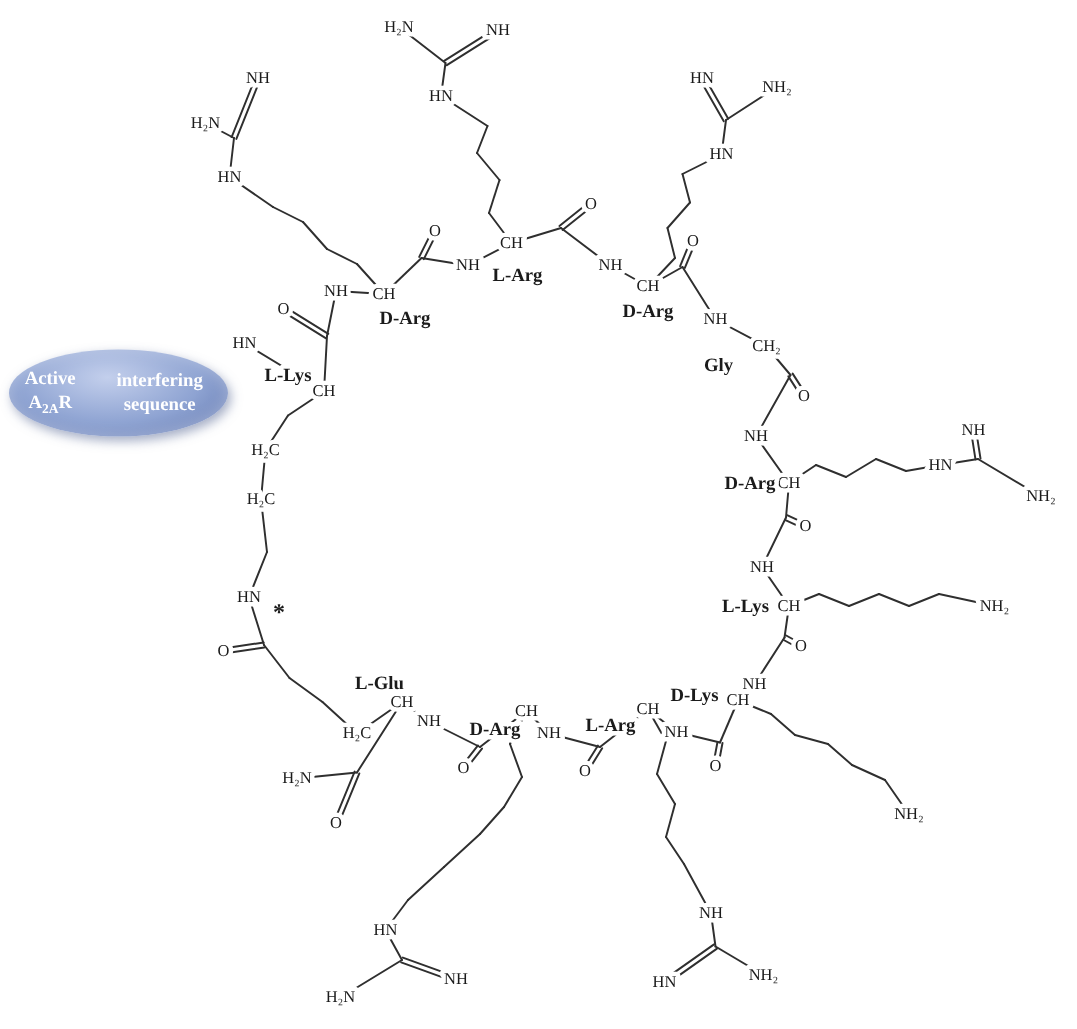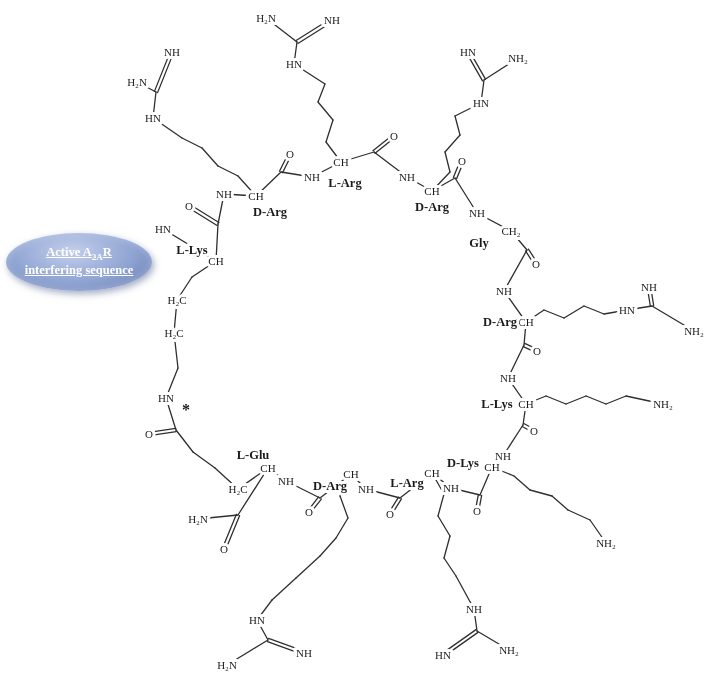--- a/index.html
+++ b/index.html
@@ -4,23 +4,23 @@
 <style>
   html,body{margin:0;padding:0;background:#ffffff;}
   #figure{position:relative;width:718px;height:686px;background:#ffffff;overflow:hidden;
           font-family:"Liberation Serif","DejaVu Serif",serif;}
   #structure{position:absolute;left:0;top:0;}
   text{font-family:"Liberation Serif","DejaVu Serif",serif;text-anchor:middle;
        paint-order:stroke;stroke:#ffffff;stroke-width:6px;stroke-linejoin:round;}
   text.atom{font-size:11px;}
   text.residue{font-size:12.5px;font-weight:bold;}
   text.star{font-size:16px;font-weight:bold;}
-  .callout{position:absolute;display:flex;flex-direction:column;align-items:center;justify-content:center;
+  .callout{position:absolute;display:flex;align-items:center;justify-content:center;
            text-align:center;font-weight:bold;font-size:12.5px;line-height:1.25;border-radius:50%;
-           box-shadow:2px 3px 7px rgba(90,105,150,0.55), inset 0 0 10px rgba(255,255,255,0.35);text-decoration:underline;}
+           box-shadow:2px 3px 7px rgba(90,105,150,0.55), inset 0 0 10px rgba(255,255,255,0.35);}
   .callout .sub{font-size:9px;vertical-align:sub;}
 </style>
 </head>
 <body>
 
 <div id="figure">
 
   <svg id="structure" width="718" height="686" viewBox="0 0 718 686" xmlns="http://www.w3.org/2000/svg">
     <g id="bonds-layer">
         <line x1="163" y1="229" x2="216" y2="261" stroke="#2f2f2f" stroke-width="1.3" stroke-linecap="round"></line>

